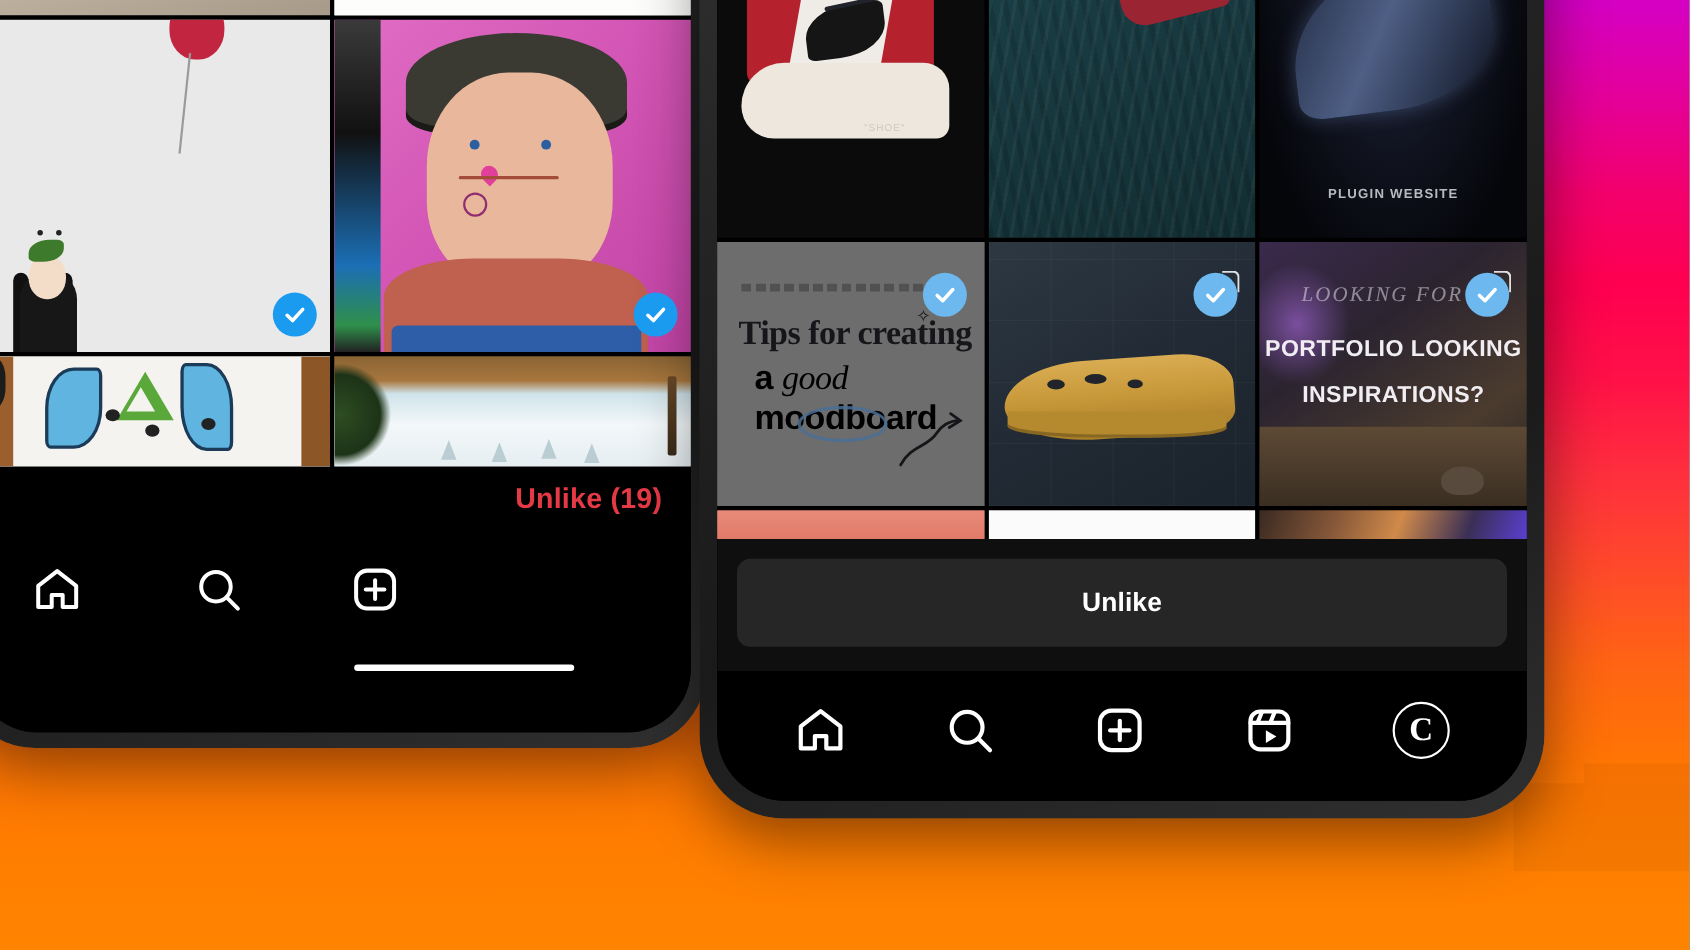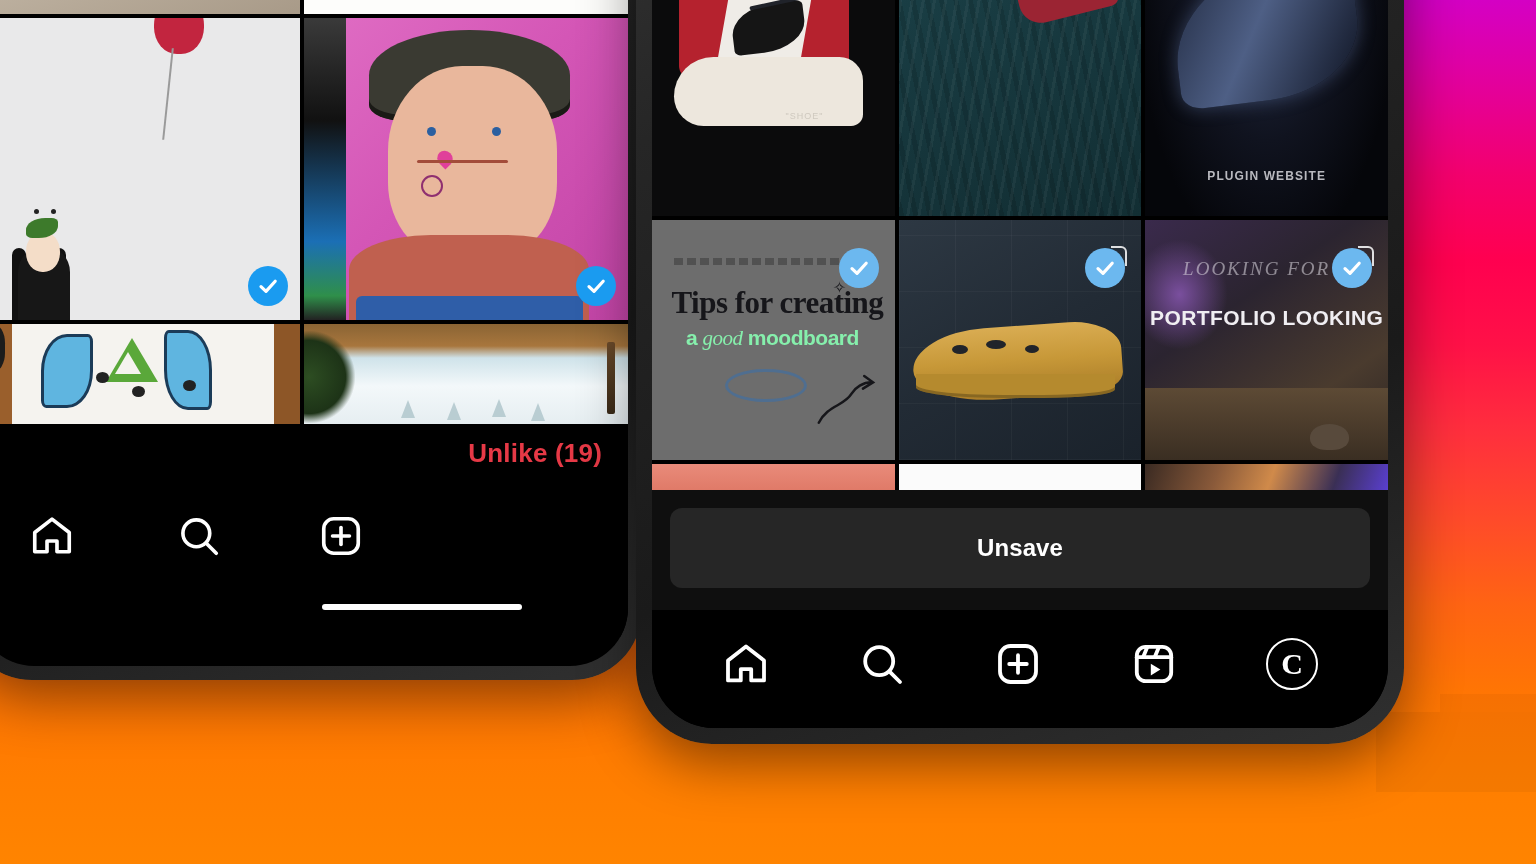--- a/index.html
+++ b/index.html
@@ -190,22 +190,22 @@
     transform:rotate(-7deg);
     box-shadow:0 0 18px rgba(120,150,210,0.35);
   }
 
   .moodboard { background:#6d6d6d; }
   .mb-sub { position:absolute; left:9%; top:16%; right:9%; height:7px;
     background:repeating-linear-gradient(90deg,#3a3a3a 0 9px, transparent 9px 13px);
     opacity:.55; }
   .mb-l1 { position:absolute; left:8%; top:27%; font-size:31px; font-weight:bold;
     color:#16161a; letter-spacing:-0.5px; font-family:Liberation Serif, serif; }
-  .mb-l2 { position:absolute; left:14%; top:44%; font-size:21px; font-weight:bold;
-    color:#86efac; letter-spacing:-0.5px; font-family:"Liberation Sans", sans-serif; }
+  .mb-l2 { position:absolute; left:14%; top:44%; font-size:31px; font-weight:bold;
+    color:#000000; letter-spacing:-0.5px; font-family:"Liberation Sans", sans-serif; }
   .mb-l2 i { font-family:"Liberation Serif", serif; font-weight:normal; }
   .mb-ellipse { position:absolute; left:30%; top:62%; width:34%; height:14%;
     border:3px solid #4a6f96; border-radius:50%; opacity:.85; }
   .mb-arrow { position:absolute; right:7%; bottom:10%; width:26%; height:30%; }
   .mb-spark { position:absolute; right:20%; top:24%; color:#16161a; font-size:16px; }
 
   .foam {
     background:
       repeating-linear-gradient(90deg, rgba(255,255,255,0.035) 0 1px, transparent 1px 56px),
       repeating-linear-gradient(0deg, rgba(255,255,255,0.03) 0 1px, transparent 1px 56px),
@@ -464,20 +464,21 @@
           </div>
         </div>
 
         <div class="tile portfolio" style="height:240px;">
           <div class="art portfolio">
             <div class="pf-glow"></div>
             <div class="pf-desk"></div>
             <div class="pf-mouse"></div>
             <div class="pf-top">LOOKING FOR A</div>
             <div class="pf-l1">PORTFOLIO LOOKING</div>
+            <div class="pf-l2">INSPIRATIONS?</div>
           </div>
           <div class="check-notch" style="right:14px;top:26px;"></div>
           <div class="check" style="background:#6cb8ef;right:16px;top:28px;">
             <svg viewBox="0 0 24 24" fill="none" stroke="#fff" stroke-width="3.2" stroke-linecap="round" stroke-linejoin="round">
                 <path d="M5 12.6 L10 17.4 L19.2 7.2"></path>
               </svg>
           </div>
         </div>
 
         <div class="tile salmon" style="height:26px;">
@@ -485,21 +486,21 @@
           </div>
         <div class="tile whitetile" style="height:26px;">
             <div class="art whitetile"></div>
           </div>
         <div class="tile colorful" style="height:26px;">
             <div class="art colorful"></div>
           </div>
       </div>
 
       <div class="sheet">
-        <button class="sheet-btn">Unsave</button>
+        <button class="sheet-btn">Unlike</button>
       </div>
 
       <div class="navbar nav-right" style="height:96px;">
         <div class="nav-item">
           <svg width="48" height="48" viewBox="0 0 24 24" fill="none" stroke="#fff" stroke-width="1.9" stroke-linecap="round" stroke-linejoin="round">
             <path d="M3 10.2 L12 3.2 L21 10.2 V20.2 H14.6 V14.6 H9.4 V20.2 H3 Z"></path>
           </svg>
         </div>
         <div class="nav-item">
           <svg width="48" height="48" viewBox="0 0 24 24" fill="none" stroke="#fff" stroke-width="1.9" stroke-linecap="round">

